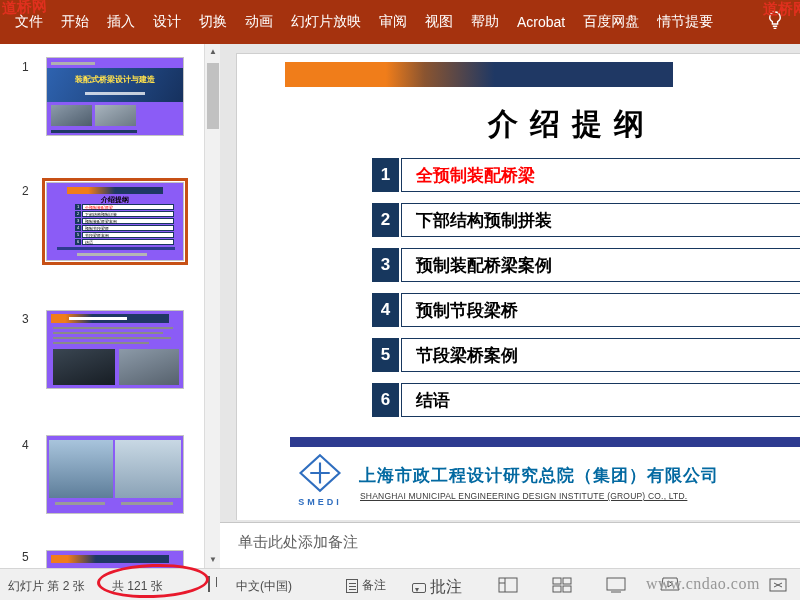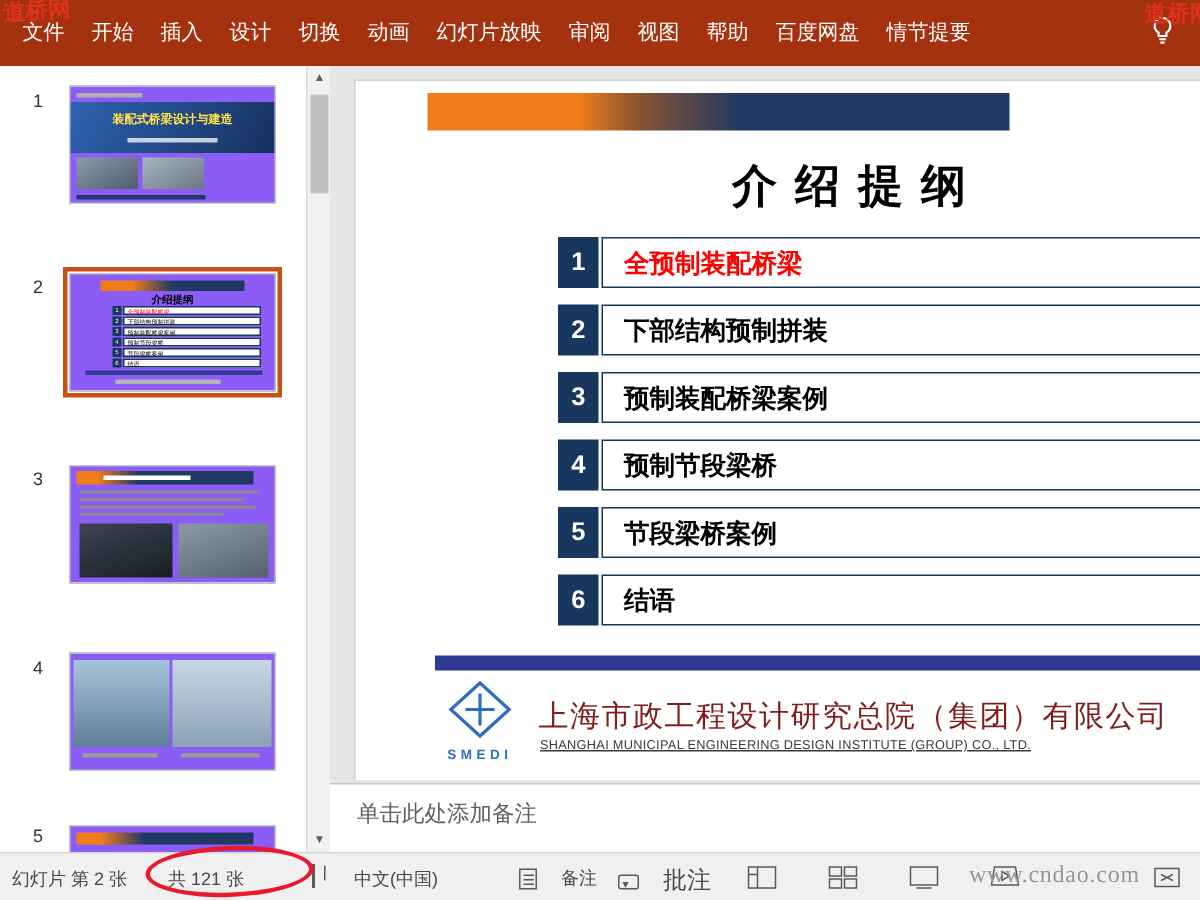--- a/index.html
+++ b/index.html
@@ -62,31 +62,31 @@
   .hdrbar { position:absolute; left:48px; top:8px; width:388px; height:25px; background:linear-gradient(90deg,#F07D1A 0,#F07D1A 26%,#8A5430 36%,#1F3864 54%,#1F3864 100%); }
   .slide-title { position:absolute; left:135px; top:50px; width:400px; text-align:center; font-size:30px; font-weight:bold; color:#000; letter-spacing:12px; }
 
   .srow { position:absolute; left:135px; height:34px; }
   .nbox { position:absolute; left:0; top:0; width:27px; height:34px; background:#17375E; color:#fff; font-weight:bold; font-size:17px; display:flex; align-items:center; justify-content:center; }
   .tbox { position:absolute; left:29px; top:0; width:432px; height:34px; border:1px solid #17375E; background:#fff; display:flex; align-items:center; padding-left:14px; font-size:17px; font-weight:bold; }
 
   .bluebar { position:absolute; left:53px; top:383px; width:515px; height:10px; background:#2E3B90; }
   .smedi { position:absolute; left:54px; top:399px; width:58px; height:60px; text-align:center; }
   .smedi .word { font-size:9px; font-weight:bold; color:#2F6EBF; letter-spacing:3px; }
-  .company-cn { position:absolute; left:122px; top:410px; font-size:20px; color:#7f1d1d; font-weight:400; letter-spacing:1px; }
+  .company-cn { position:absolute; left:122px; top:410px; font-size:17px; color:#0369a1; font-weight:700; letter-spacing:1px; }
   .company-en { position:absolute; left:123px; top:437px; font-size:8.5px; color:#3A3A3A; letter-spacing:.2px;text-decoration:underline; }
 
   .splitter { position:absolute; left:0; top:476px; width:580px; height:2px; background:#E6E6E6; cursor:ns-resize; }
   .notes { position:absolute; left:0; top:478px; width:580px; height:46px; background:#fff; border-top:1px solid #C6C6C6; padding:10px 12px 0 18px; font-size:15px; color:#5F5F5F; }
 
   
   .status { position:absolute; left:0; top:568px; width:800px; height:32px; background:#F0F0F0; border-top:1px solid #D5D5D5; font-size:12px; color:#4A4A4A; }
   .sitem { position:absolute; top:9px; white-space:nowrap; }
   .sicon { position:absolute; top:8px; }
-  .grp { display:flex; align-items:center; gap:16px; }
+  .grp { display:flex; align-items:center; gap:4px; }
   .mini-doc { width:12px; height:14px; border:1px solid #5A5A5A; position:relative; }
   .mini-doc::before { content:""; position:absolute; left:2px; top:3px; width:7px; height:1px; background:#5A5A5A; box-shadow:0 3px 0 #5A5A5A, 0 6px 0 #5A5A5A; }
   .bubble { width:14px; height:10px; border:1px solid #5A5A5A; border-radius:2px; position:relative; }
   .bubble::after { content:""; position:absolute; left:2px; bottom:-4px; border:4px solid transparent; border-top-color:#5A5A5A; border-left-width:2px; border-right-width:2px; }
   .book { width:16px; height:12px; border:1px solid #5A5A5A; position:relative; background:#fff; }
   .book::before { content:""; position:absolute; left:7px; top:0; width:1px; height:10px; background:#5A5A5A; }
   .viewico { position:absolute; top:7px; width:20px; height:18px; }
   .wm-status { position:absolute; left:646px; top:6px; font-size:16px; color:#979797; letter-spacing:.5px; z-index:5;font-family:Liberation Serif, serif; }
 
   
@@ -103,20 +103,21 @@
     <span class="tab">文件</span>
     <span class="tab">开始</span>
     <span class="tab">插入</span>
     <span class="tab">设计</span>
     <span class="tab">切换</span>
     <span class="tab">动画</span>
     <span class="tab">幻灯片放映</span>
     <span class="tab">审阅</span>
     <span class="tab">视图</span>
     <span class="tab">帮助</span>
+    <span class="tab">Acrobat</span>
     <span class="tab">百度网盘</span>
     <span class="tab">情节提要</span>
     <span class="bulb">
       <svg width="18" height="20" viewBox="0 0 18 20">
           <g stroke="#fff" stroke-width="1.4" fill="none">
             <path d="M9 2a5.2 5.2 0 0 0-2.6 9.7V14h5.2v-2.3A5.2 5.2 0 0 0 9 2z"></path>
             <path d="M6.8 16.2h4.4M7.6 18.4h2.8"></path>
           </g>
         </svg>
     </span>

